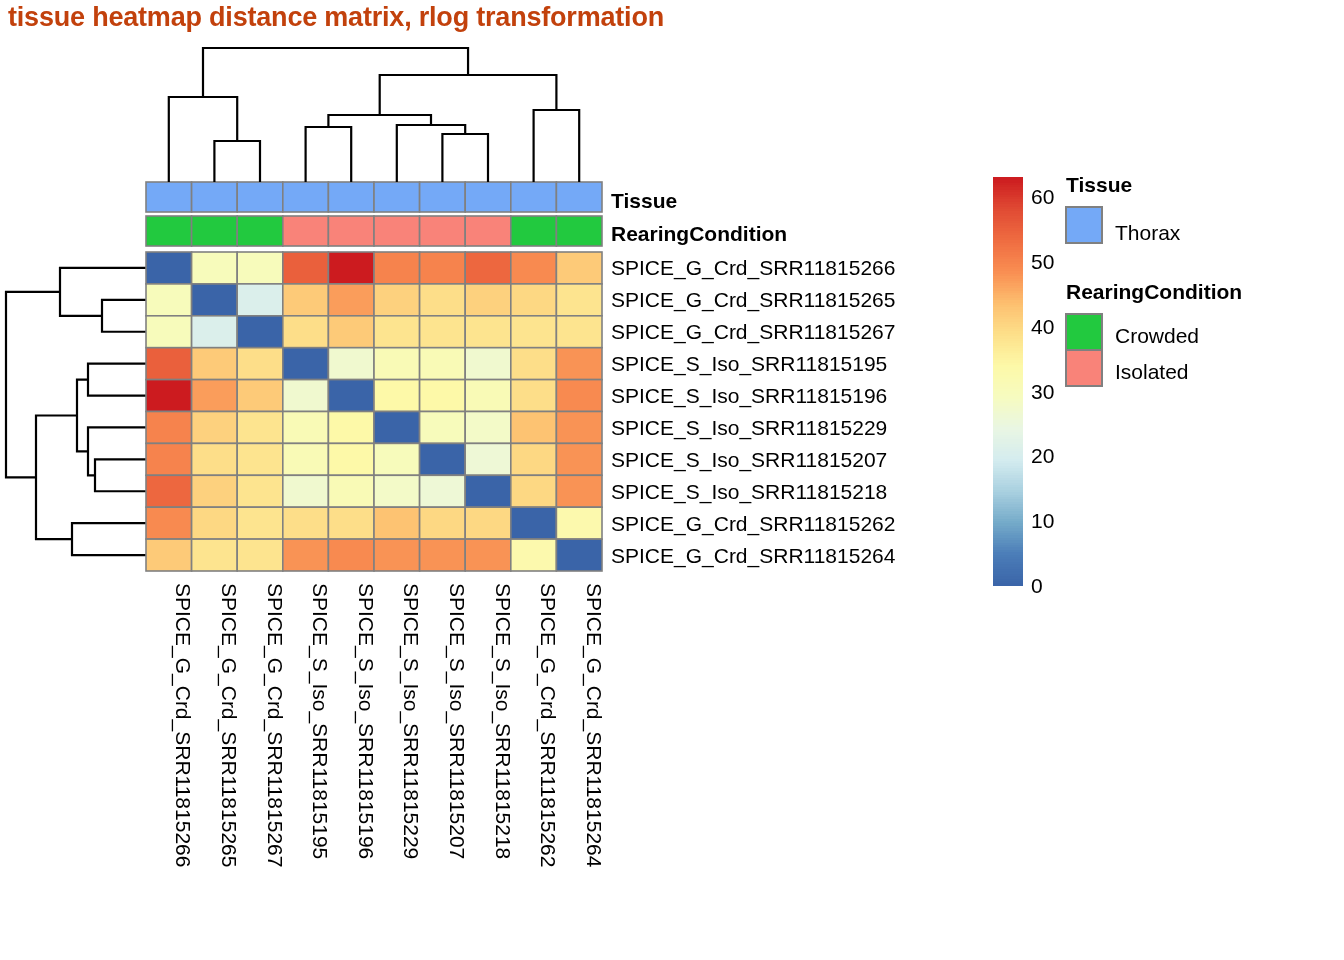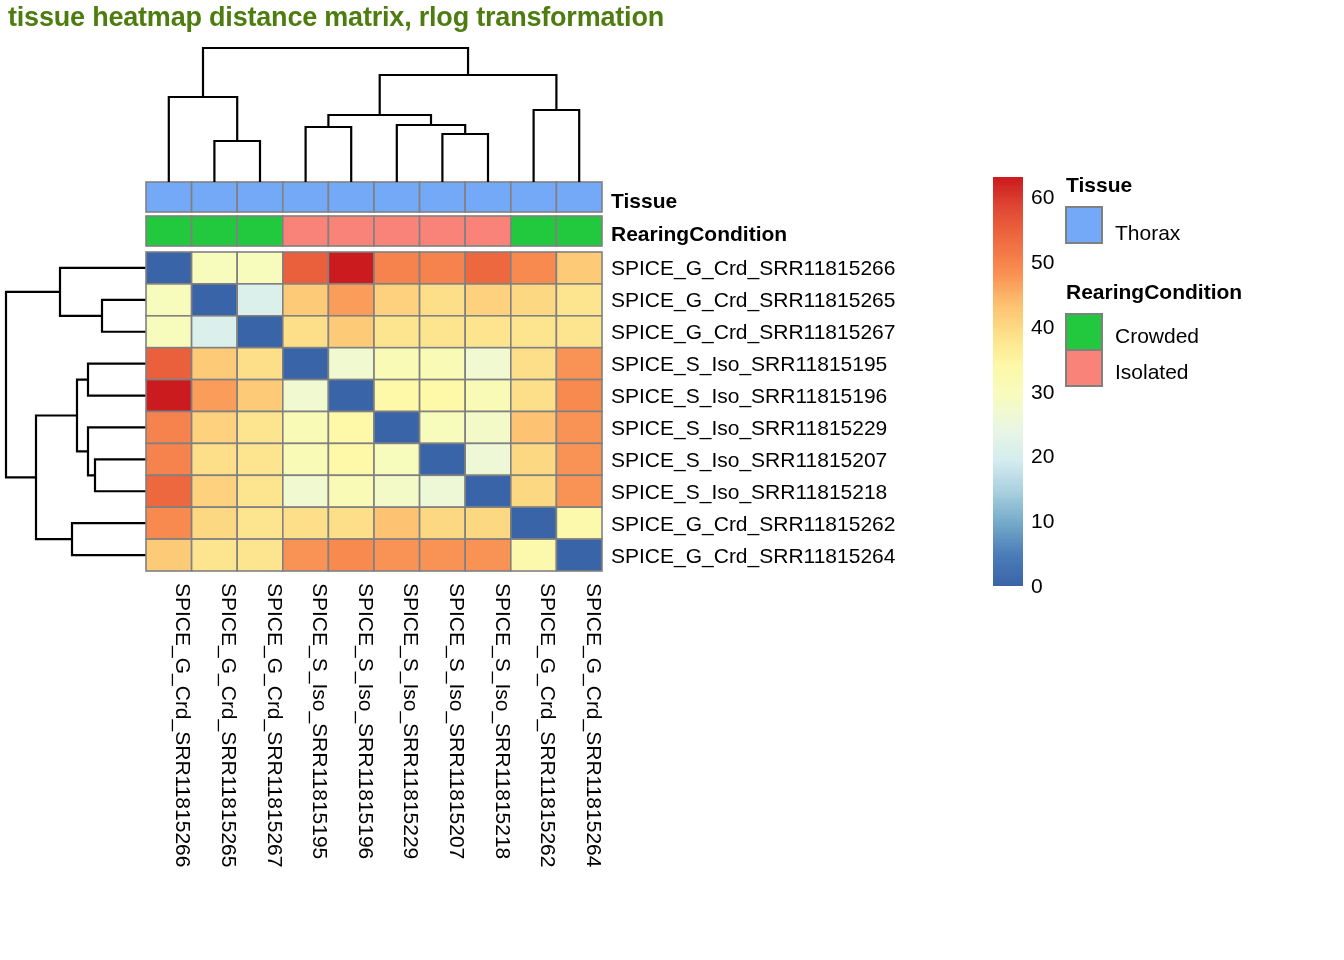--- a/index.html
+++ b/index.html
@@ -1,21 +1,21 @@
 <!DOCTYPE html>
 <html><head>
 <meta charset="utf-8">
 <style>
   html,body{margin:0;padding:0;background:#ffffff;}
   body{width:1344px;height:960px;overflow:hidden;font-family:"Liberation Sans",sans-serif;}
   #root{position:relative;width:1344px;height:960px;}
   .title{
     position:absolute;left:8px;top:2px;
     font-family:"Liberation Sans",sans-serif;
-    font-size:27px;font-weight:bold;color:#4d7c0f;letter-spacing:-0.2px;
+    font-size:27px;font-weight:bold;color:#c2410c;letter-spacing:-0.2px;
   }
   svg{position:absolute;left:0;top:0;}
   text{font-family:"Liberation Sans",sans-serif;fill:#000;}
   .annlabel{font-size:21px;font-weight:bold;}
   .rowlab{font-size:21px;}
   .collab{font-size:21px;}
   .legtitle{font-size:21px;font-weight:bold;}
   .legitem{font-size:21px;}
   .cbtick{font-size:21px;}
   .dendro{fill:none;stroke:#000;stroke-width:2.2;}

